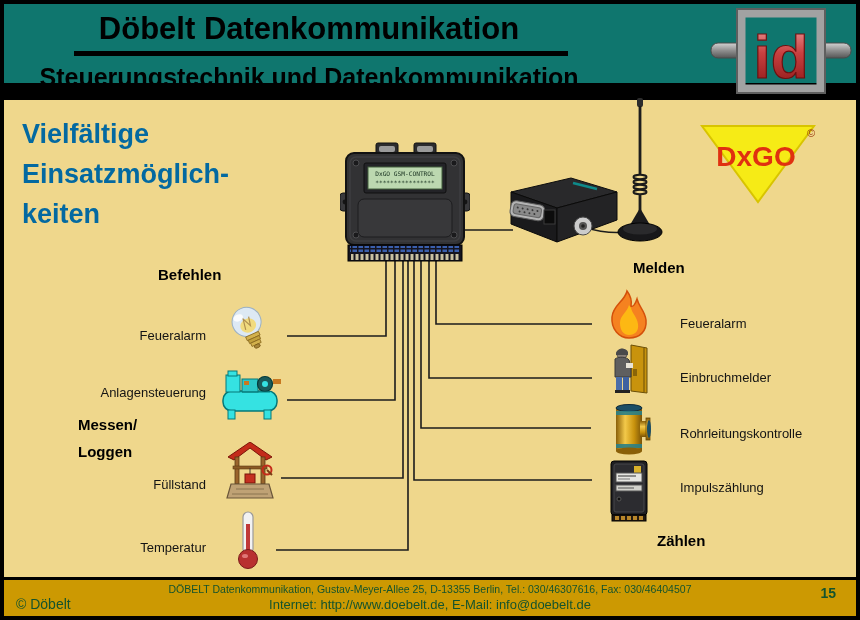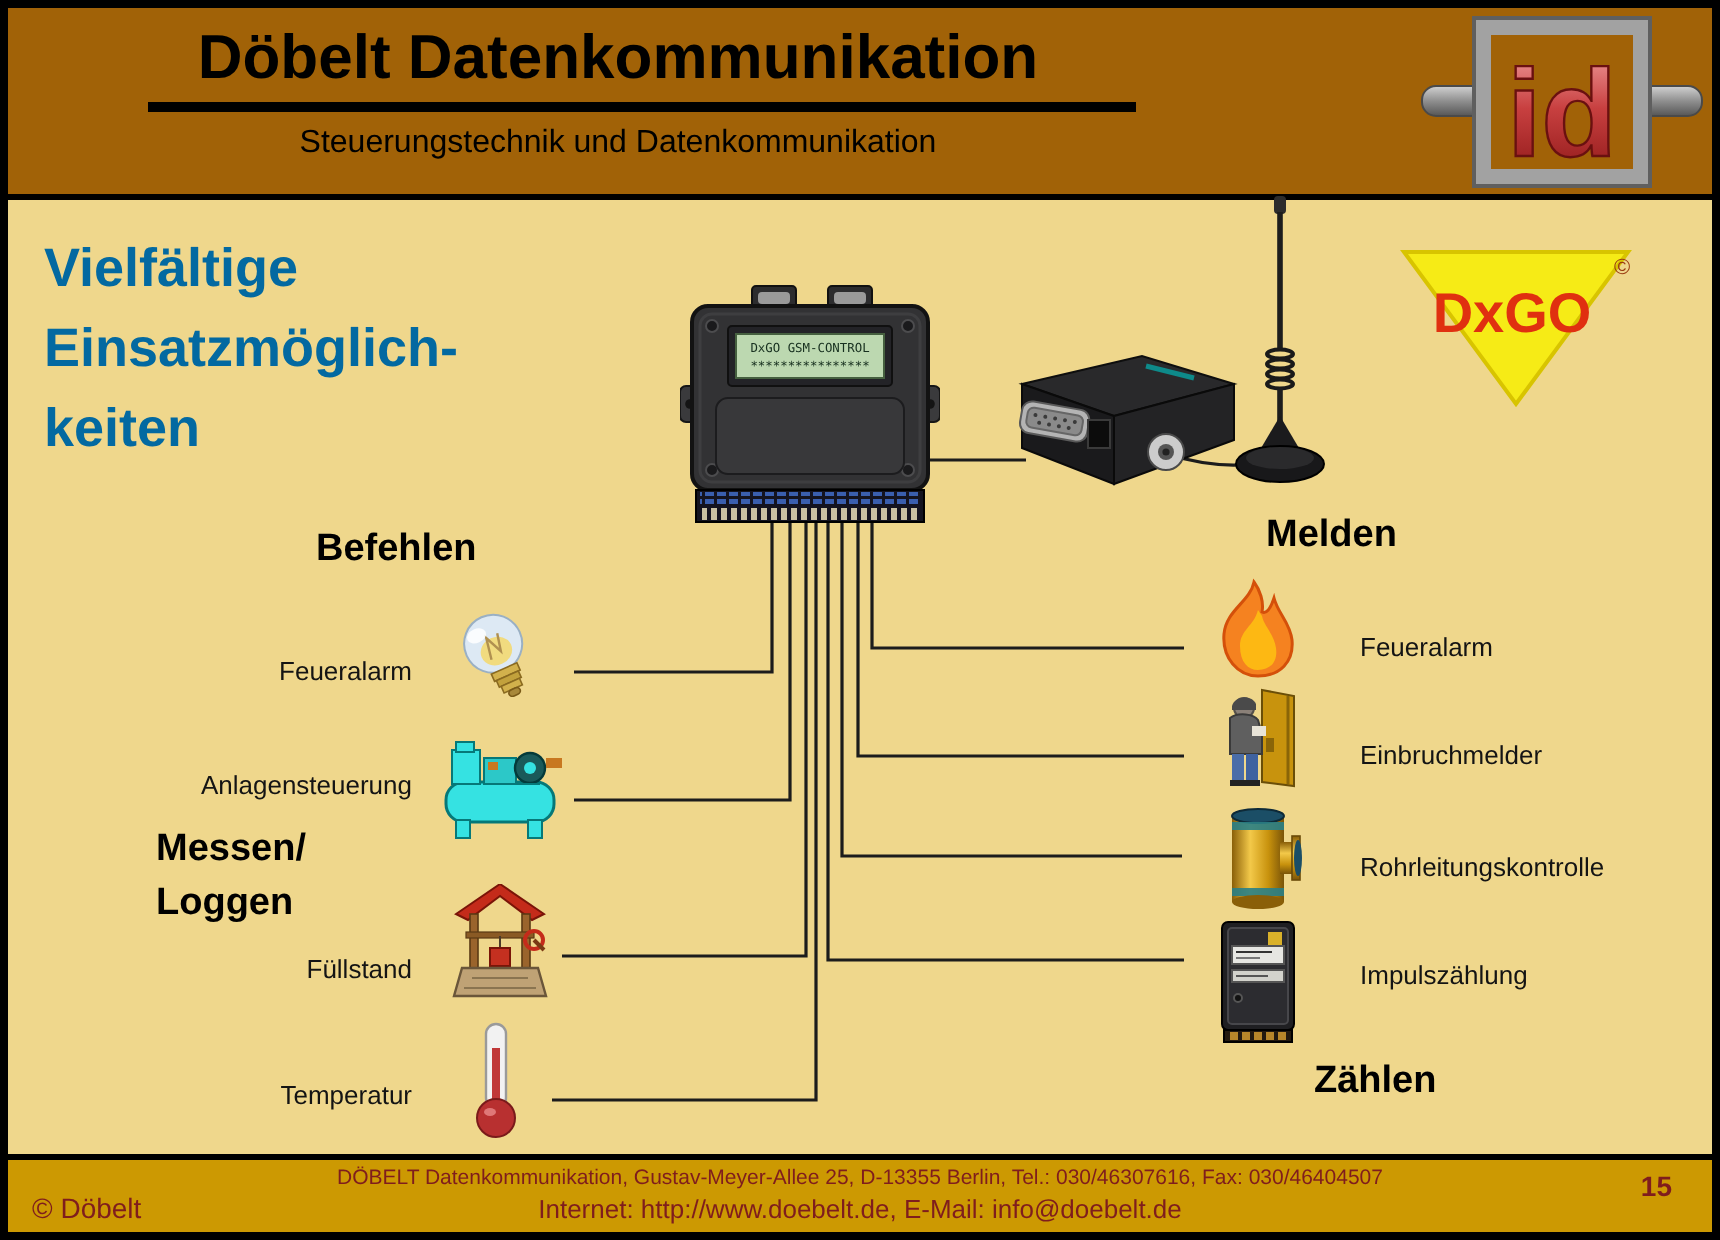--- a/index.html
+++ b/index.html
@@ -4,50 +4,50 @@
 <style>
   html,body { margin:0; padding:0; background:#555; }
   .page {
     position:relative; width:860px; height:620px; background:#000;
     font-family:"Liberation Sans", sans-serif; overflow:hidden;
     -webkit-font-smoothing:antialiased;
   }
   .page * { box-sizing:border-box; }
 
   
-  .header { position:absolute; left:4px; top:4px; width:852px; height:93px; background:#a16207; }
+  .header { position:absolute; left:4px; top:4px; width:852px; height:79px; background:#0f766e; }
   .header-title {
     position:absolute; left:30px; top:7px; width:550px; text-align:center;
     font-size:31px; font-weight:bold; color:#000; white-space:nowrap;
   }
   .header-bar { position:absolute; left:70px; top:47px; width:494px; height:5px; background:#000; }
   .header-subtitle {
     position:absolute; left:30px; top:59px; width:550px; text-align:center;
-    font-size:16px; font-weight:normal; color:#000; white-space:nowrap;
+    font-size:25px; font-weight:bold; color:#000; white-space:nowrap;
   }
   .id-logo { position:absolute; right:1px; top:0px; }
 
   
   .content { position:absolute; left:4px; top:100px; width:852px; height:477px; background:#EFD78C; }
   .wires { position:absolute; left:0; top:0; }
 
   .slide-title {
     position:absolute; left:18px; top:14px; font-size:27px; font-weight:bold;
     color:#0369a1; line-height:40px; white-space:nowrap;
   }
   .slide-title span { display:block; }
 
   .dxgo-logo { position:absolute; left:694px; top:20px; }
 
   .control-box { position:absolute; left:336px; top:41px; }
   .modem      { position:absolute; left:501px; top:66px; }
   .antenna    { position:absolute; left:608px; top:-4px; }
 
   .group-heading {
-    position:absolute; font-size:19px; font-weight:bold; color:#000;
+    position:absolute; font-size:15px; font-weight:bold; color:#000;
     line-height:27px; white-space:nowrap;
   }
   .group-heading span { display:block; }
   .h-befehlen { left:154px; top:161px; }
   .h-messen   { left:74px;  top:311px; }
   .h-melden   { left:629px; top:154px; }
   .h-zaehlen  { left:653px; top:427px; }
 
   .item-label {
     position:absolute; font-size:13px; color:#141414; white-space:nowrap;
@@ -66,21 +66,21 @@
   .ic-bulb    { left:221px; top:203px; }
   .ic-machine { left:216px; top:267px; }
   .ic-well    { left:222px; top:342px; }
   .ic-thermo  { left:229px; top:410px; }
   .ic-fire    { left:603px; top:189px; }
   .ic-burglar { left:605px; top:243px; }
   .ic-pipe    { left:604px; top:302px; }
   .ic-meter   { left:602px; top:359px; }
 
   
-  .footer { position:absolute; left:4px; top:580px; width:852px; height:36px; background:#CC9902; color:#7f1d1d; }
+  .footer { position:absolute; left:4px; top:580px; width:852px; height:36px; background:#CC9902; color:#14532d; }
   .footer-line1 { position:absolute; left:0; top:3px; width:100%; text-align:center; font-size:10.5px; white-space:nowrap; }
   .footer-line2 { position:absolute; left:0; top:17px; width:100%; text-align:center; font-size:13px; white-space:nowrap; }
   .footer-copyright { position:absolute; left:12px; bottom:4px; font-size:14px; }
   .footer-page { position:absolute; right:20px; top:5px; font-size:14px; font-weight:bold; }
 </style>
 </head>
 <body>
 
 <div class="page">
 

